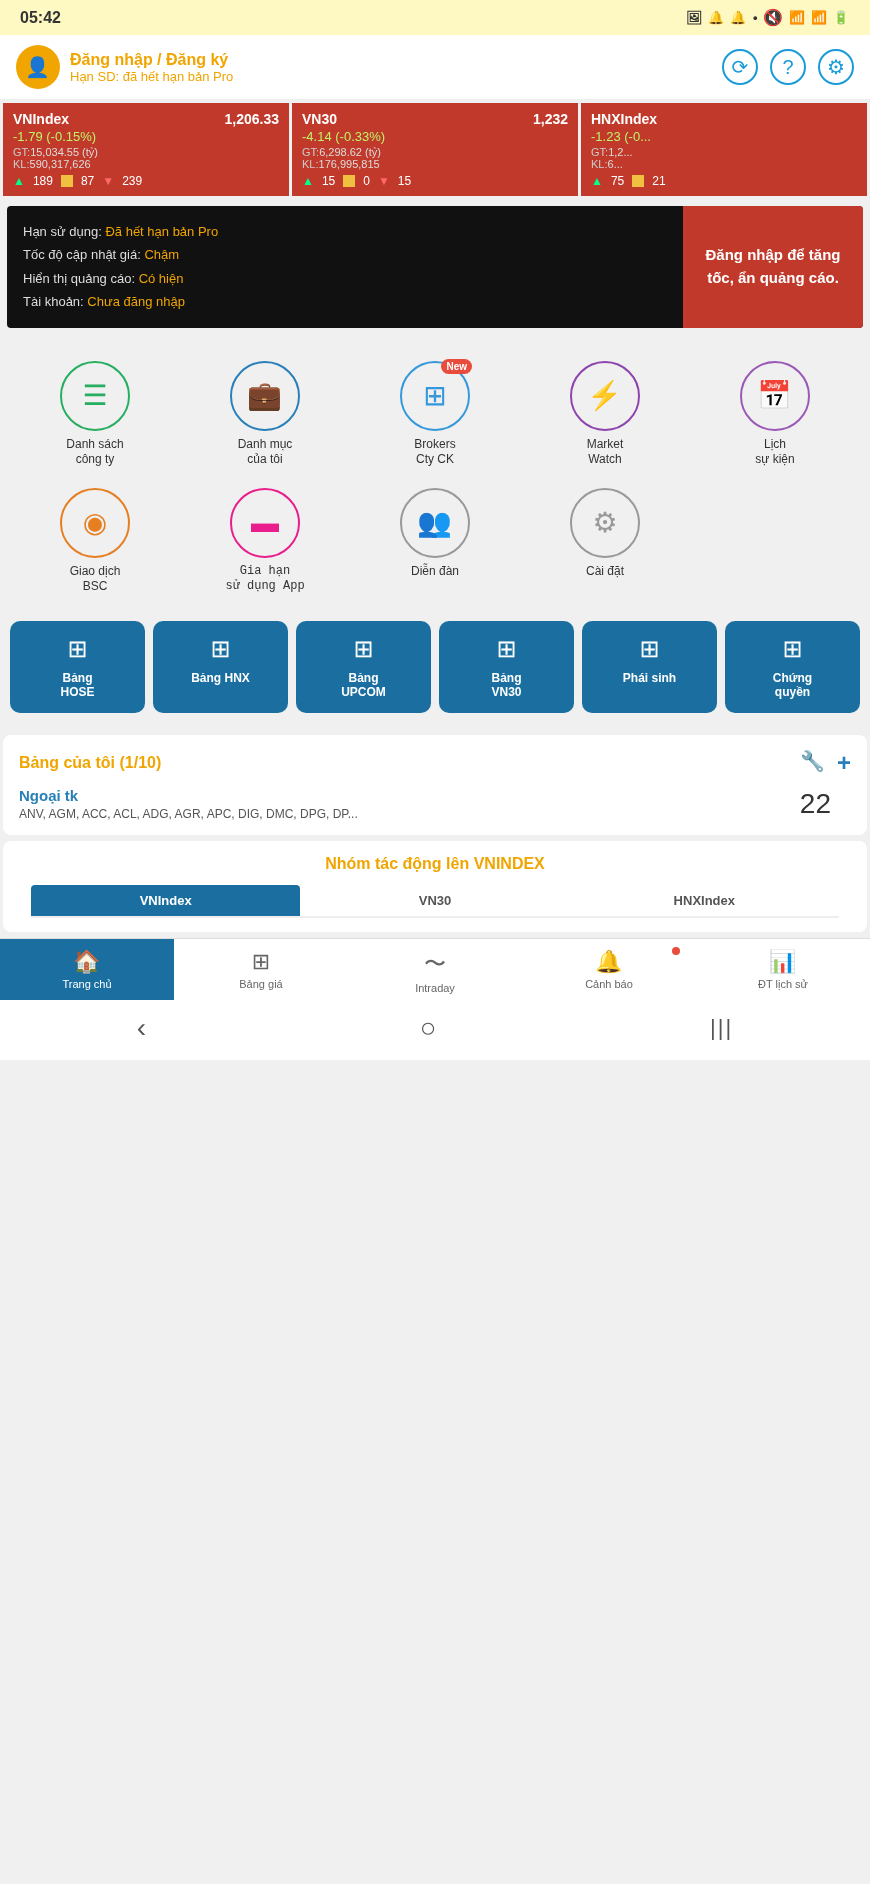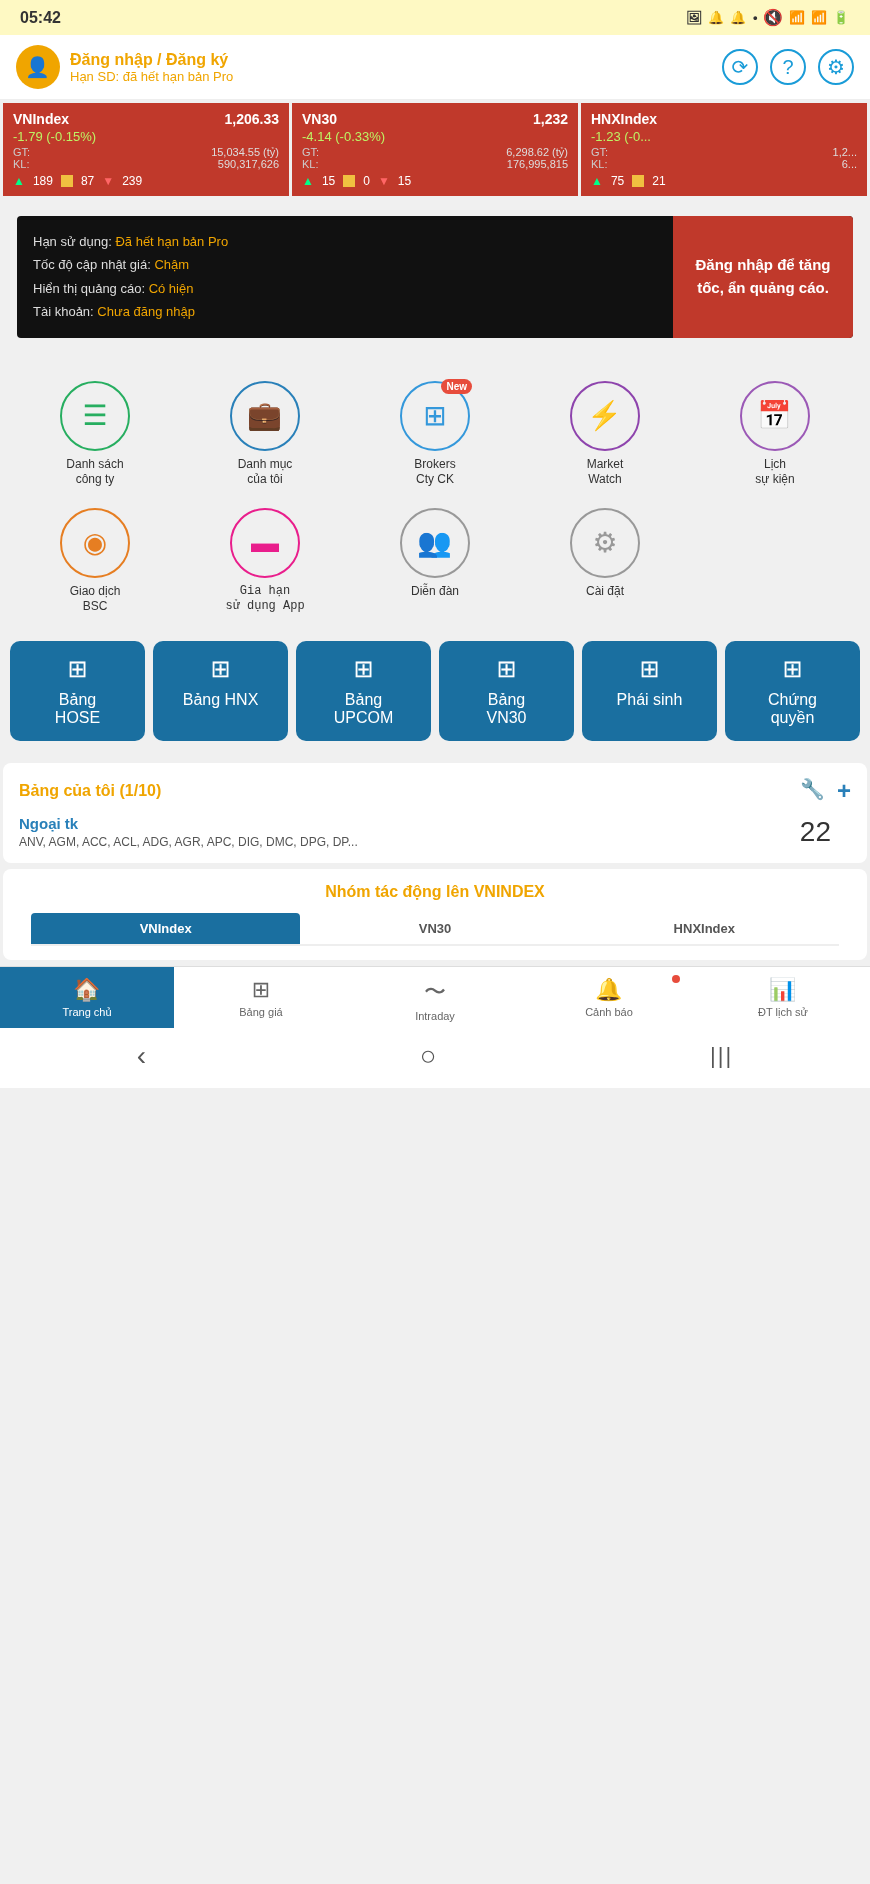--- a/index.html
+++ b/index.html
@@ -70,37 +70,37 @@
       min-width: 0;
     }
     .index-card .title-row {
       display: flex; justify-content: space-between;
       font-size: 14px; font-weight: bold;
     }
     .index-card .change-row {
       font-size: 13px; color: #bef264; margin: 2px 0;
     }
     .index-card .stat-row {
-      display: flex; justify-content: space-between;
+      display: flex; justify-content: flex-start;
       font-size: 11px; color: #ddd;
     }
     .index-card .stat-label { color: #ccc; }
     .index-card .arrows-row {
       display: flex; gap: 8px; align-items: center;
       font-size: 12px; margin-top: 4px;
     }
     .up-arrow { color: #00ff88; }
     .flat-rect { width: 12px; height: 12px; background: #f0c040; display: inline-block; }
     .down-arrow { color: #ff6666; }
 
     
     .notification-banner {
       display: flex;
       background: #111;
-      margin: 17px;
+      margin: 7px;
       border-radius: 4px;
       overflow: hidden;
     }
     .notif-left {
       flex: 1;
       padding: 14px 16px;
       color: #ddd;
       font-size: 13px;
       line-height: 1.8;
     }
@@ -188,21 +188,21 @@
       color: white;
       border-radius: 10px;
       padding: 14px 8px;
       display: flex;
       flex-direction: column;
       align-items: center;
       gap: 8px;
       cursor: pointer;
     }
     .table-btn .btn-icon { font-size: 24px; }
-    .table-btn .btn-label { font-size: 16px; font-weight: 400; text-align: center; }
+    .table-btn .btn-label { font-size: 12px; font-weight: 700; text-align: center; }
 
     
     .watchlist-section {
       background: white;
       margin: 6px 3px;
       border-radius: 8px;
       padding: 14px 16px;
     }
     .watchlist-header {
       display: flex;

